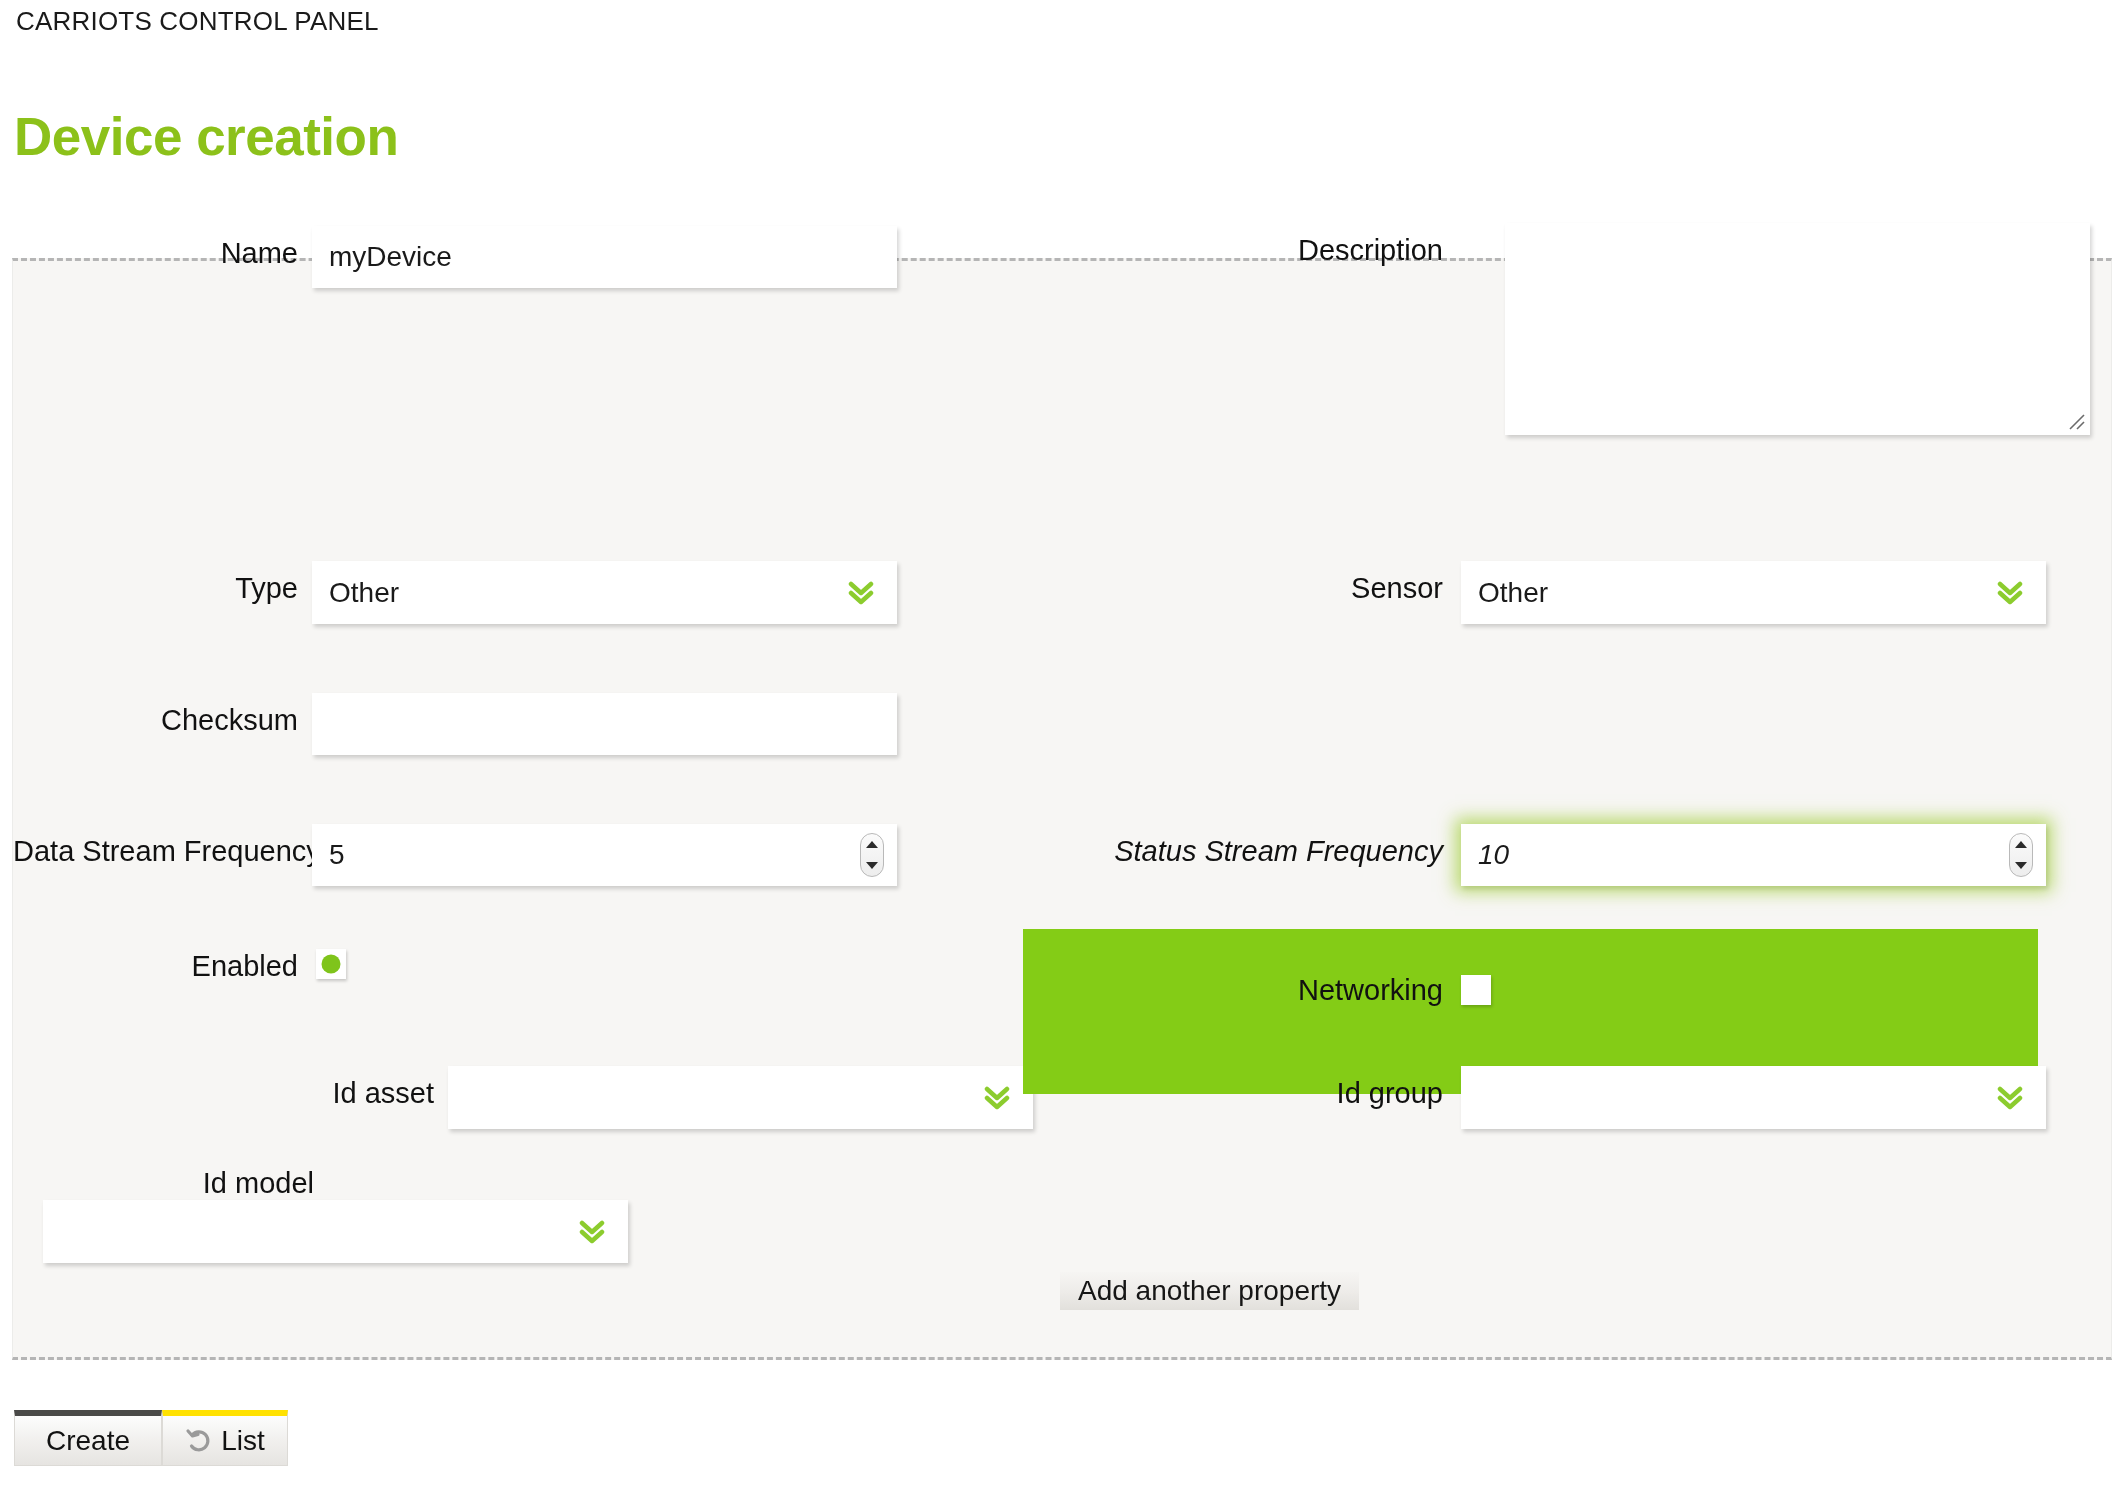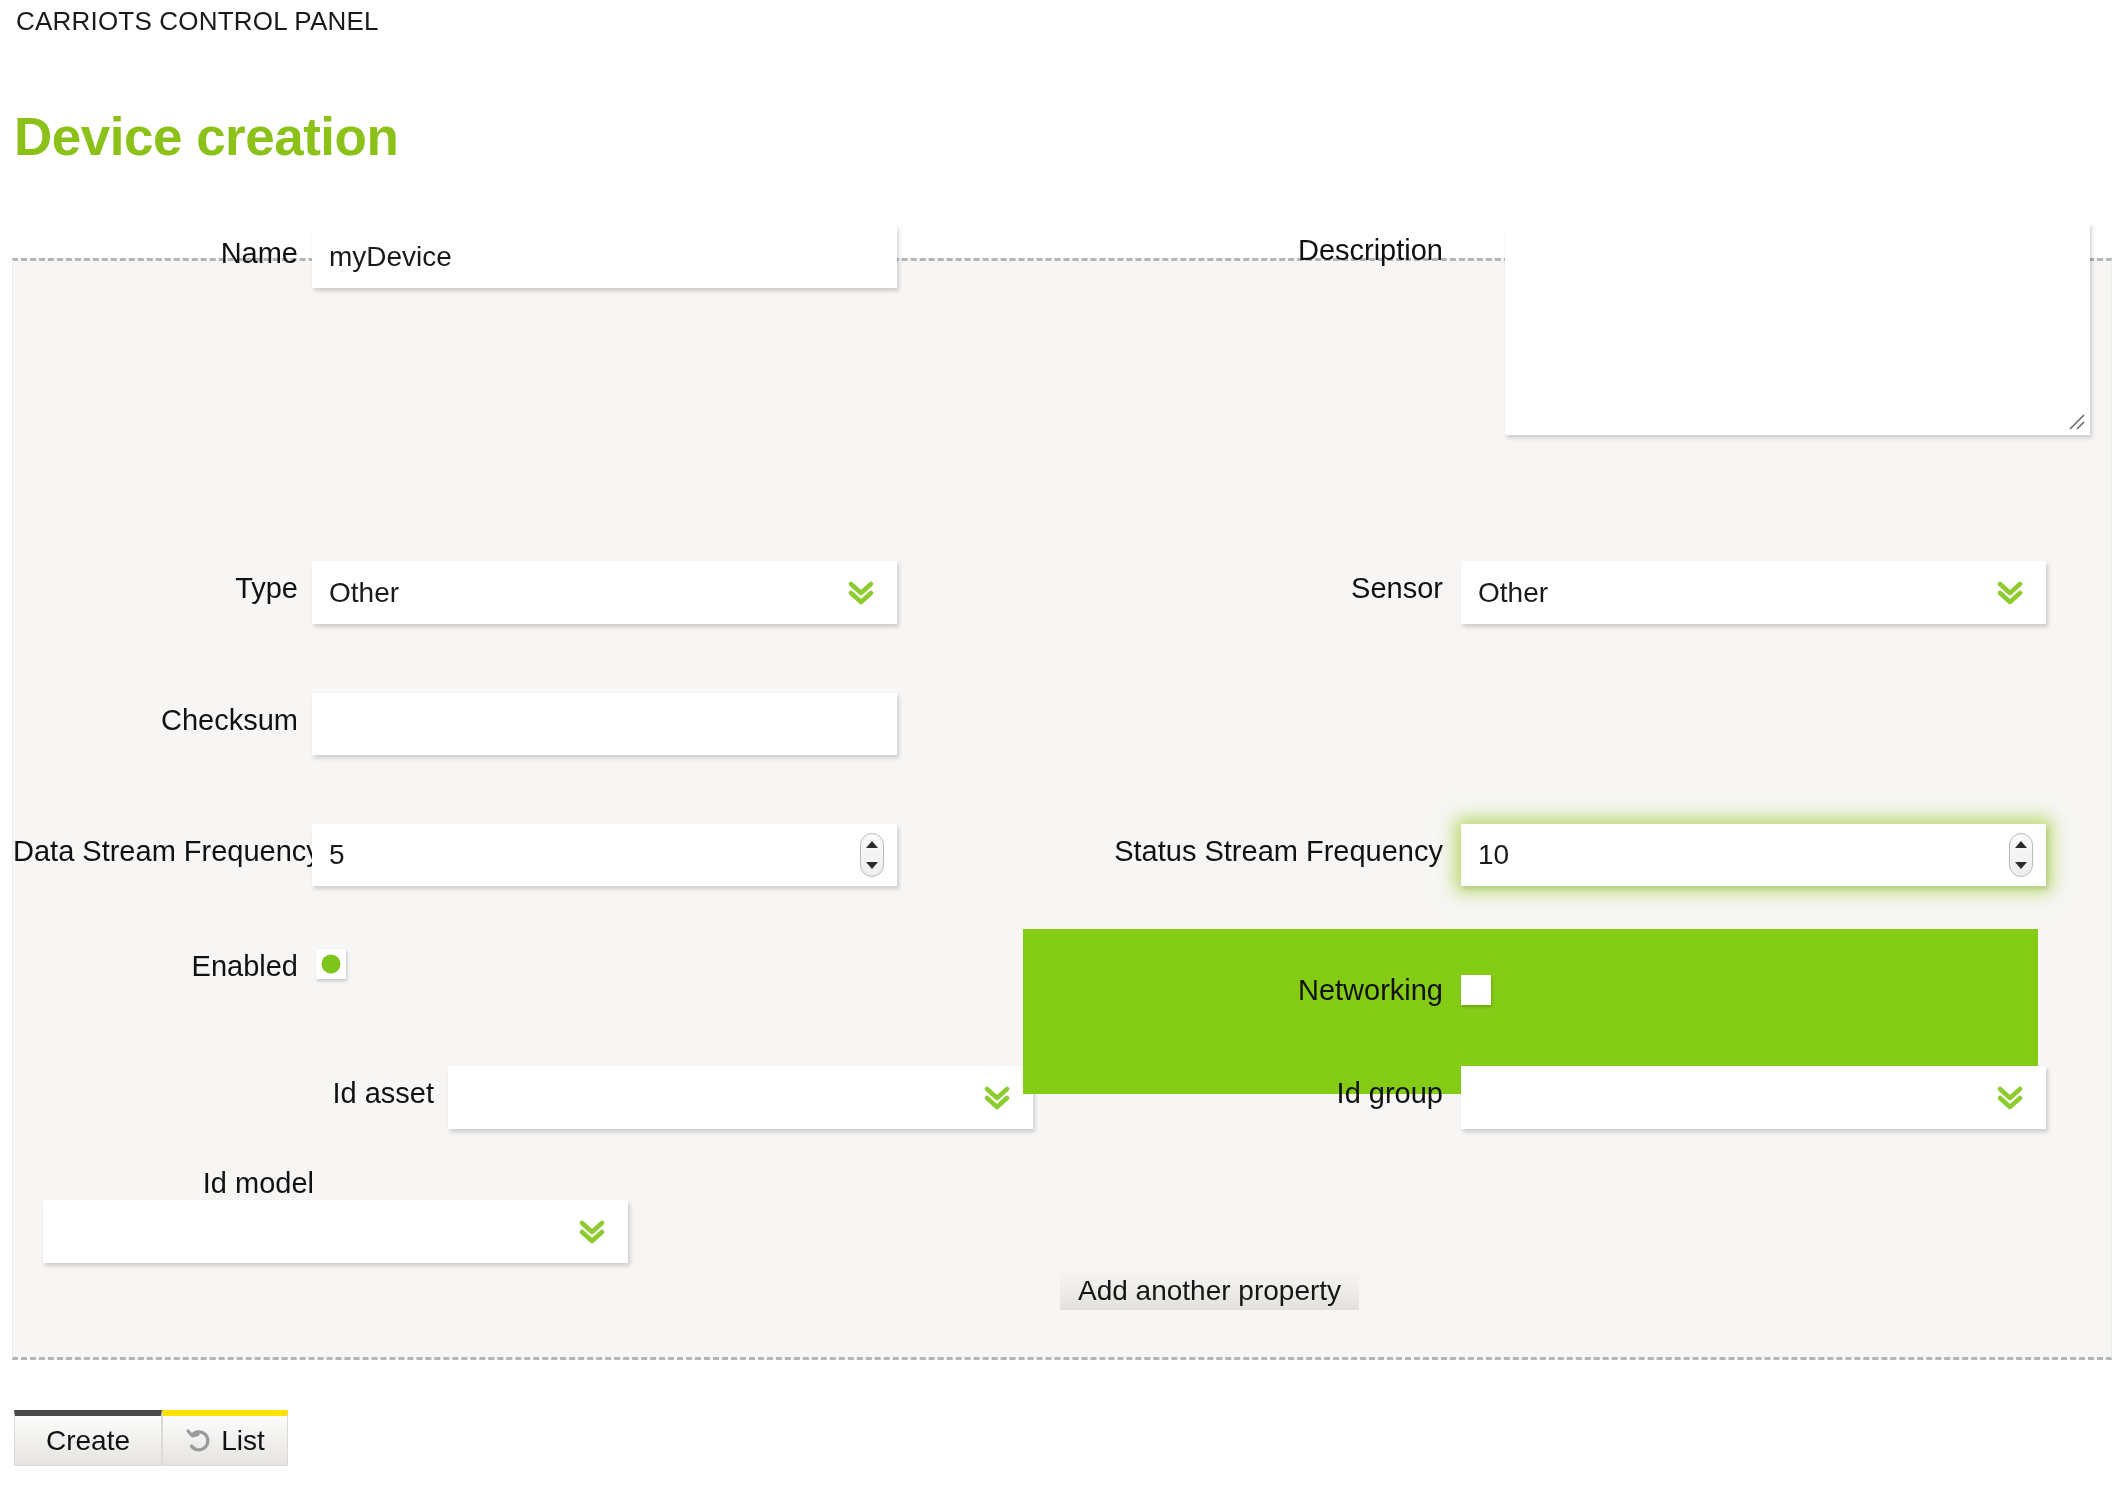--- a/index.html
+++ b/index.html
@@ -321,21 +321,21 @@
           <span class="chev">
             <svg viewBox="0 0 26 28" width="26" height="28">
               <path d="M3 5 L13 14 L23 5" fill="none" stroke="#8ccc2e" stroke-width="4.5" stroke-linecap="round" stroke-linejoin="round"></path>
               <path d="M3 14 L13 23 L23 14" fill="none" stroke="#8ccc2e" stroke-width="4.5" stroke-linecap="round" stroke-linejoin="round"></path>
             </svg>
           </span>
         </div>
       </div>
 
 
-      <div class="row" style="left:0; top:563px; width:1090px;">
+      <div class="row" style="left:0; top:563px; width:1090px;font-style:italic;">
         <div class="lbl" style="width:420px;">Status Stream Frequency</div>
         <div class="ctrl text-input focused" style="margin-left:18px;">
           <span class="val">10</span>
           <span class="spinner">
             <span class="tri-up"></span>
             <span class="tri-dn"></span>
           </span>
         </div>
       </div>
 

